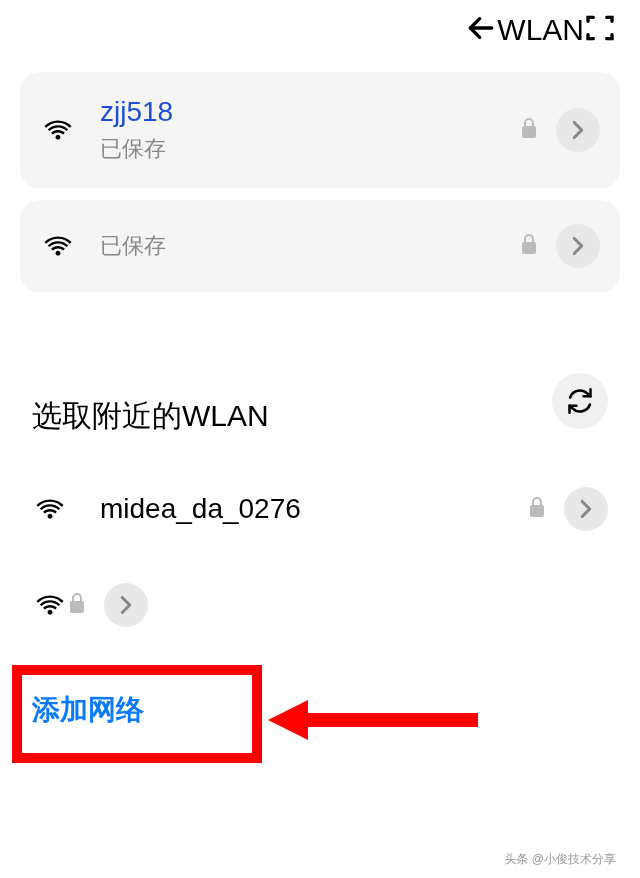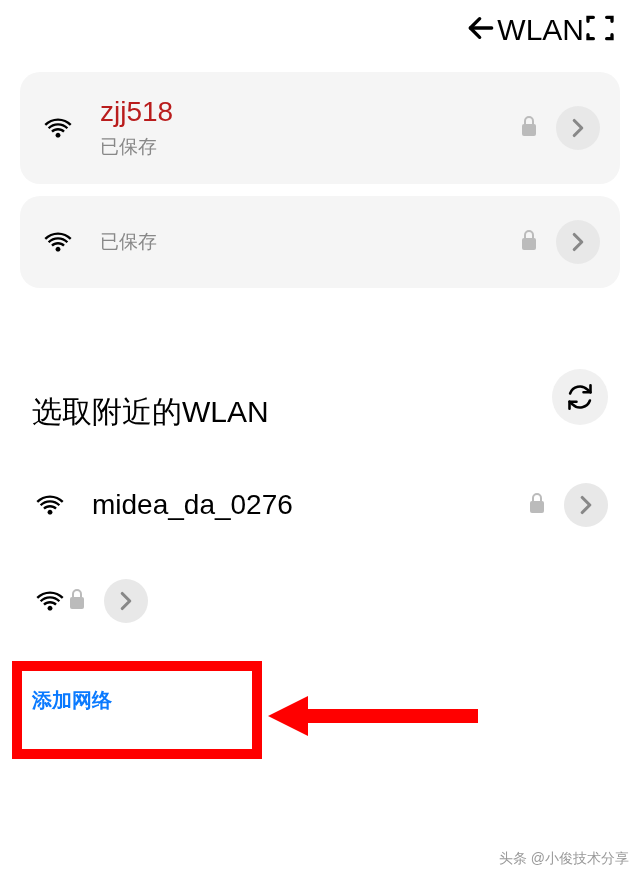--- a/index.html
+++ b/index.html
@@ -51,25 +51,25 @@
       align-items: center;
       justify-content: center;
     }
     .network-info {
       flex: 1;
       margin-left: 24px;
     }
     .network-name {
       font-size: 28px;
       font-weight: 500;
-      color: #b91c1c;
+      color: #1d4ed8;
       margin-bottom: 6px;
     }
     .network-status {
-      font-size: 19px;
+      font-size: 22px;
       color: #888;
     }
     .lock-icon {
       margin-right: 18px;
       color: #bbb;
     }
     .chevron-btn {
       width: 44px;
       height: 44px;
       border-radius: 50%;
@@ -105,33 +105,33 @@
       display: flex;
       align-items: center;
       padding: 26px 24px;
       cursor: pointer;
     }
     .network-row-name {
       flex: 1;
       font-size: 28px;
       font-weight: 500;
       color: #000;
-      margin-left: 24px;
+      margin-left: 32px;
     }
     .add-network-wrapper {
       position: relative;
       margin-top: 12px;
     }
     .add-network {
       padding: 26px 24px;
       cursor: pointer;
       position: relative;
     }
     .add-network-text {
-      font-size: 20px;
+      font-size: 28px;
       font-weight: 600;
       color: #0a7aff;
     }
     .red-box {
       position: absolute;
       top: 0;
       left: 4px;
       width: 250px;
       height: 98px;
       border: 10px solid #ff0000;
@@ -141,22 +141,22 @@
     .red-arrow {
       position: absolute;
       top: 30px;
       left: 260px;
       z-index: 10;
       pointer-events: none;
     }
     .watermark {
       position: absolute;
       bottom: 10px;
-      right: 11px;
-      font-size: 14px;
+      right: 24px;
+      font-size: 12px;
       color: #999;
     }
   </style>
 </head>
 <body>
 
 <div class="header">
   <div class="back-arrow">
     <svg width="32" height="32" viewBox="0 0 24 24" fill="none" stroke="#000" stroke-width="2.5" stroke-linecap="round" stroke-linejoin="round">
       <line x1="20" y1="12" x2="4" y2="12"></line>

